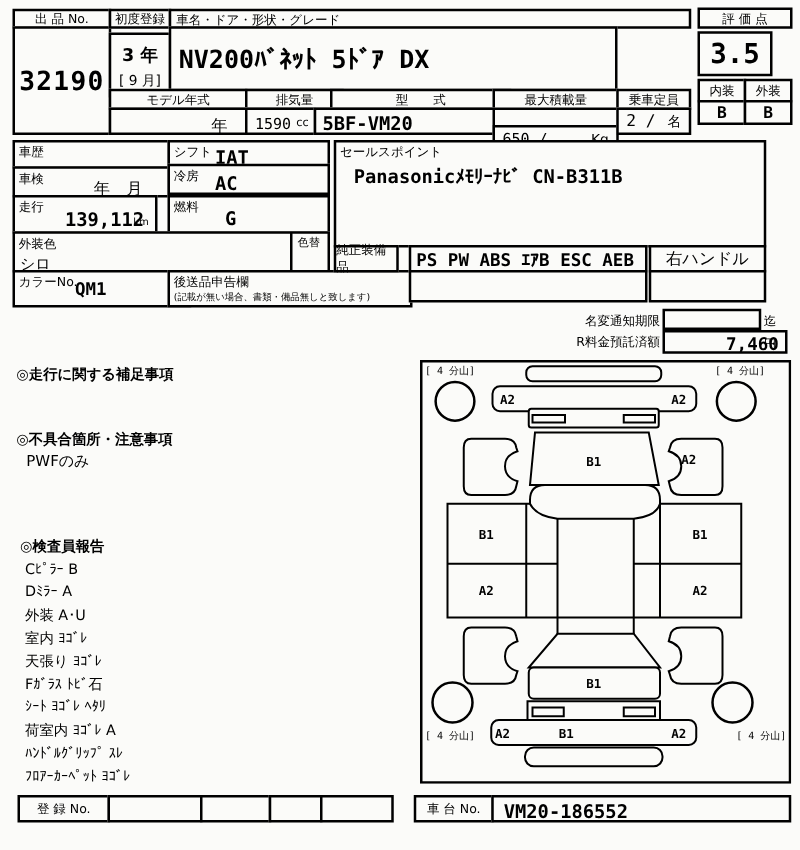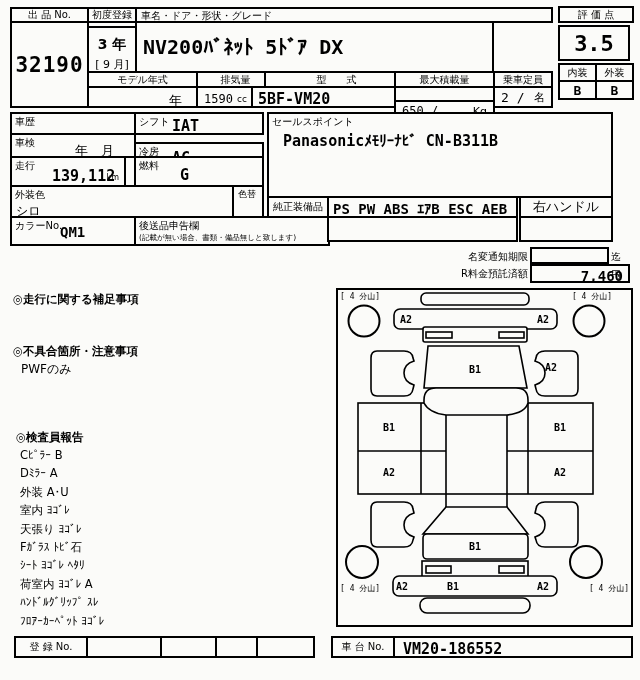--- a/index.html
+++ b/index.html
@@ -68,39 +68,39 @@
   <div class="box flexbetween" style="left:394px;top:100px;width:101px;height:22px;padding:0 6px">
     <span class="mono" style="font-size:12px;font-weight:normal">650 /</span>
     <span style="font-size:11px">Kg</span>
   </div>
   <div class="box flexbetween" style="left:493px;top:86px;width:60px;height:22px;padding:0 6px">
     <span class="mono" style="font-size:13px;font-weight:normal">2 /</span>
     <span style="font-size:11px">名</span>
   </div>
 
   <div class="box ctr hdr" style="left:558px;top:6px;width:76px;height:17px">評 価 点</div>
-  <div class="box ctr mono" style="left:558px;top:25px;width:72px;height:36px;font-size:22px">3.5</div>
+  <div class="box ctr mono" style="left:558px;top:25px;width:60px;height:36px;font-size:22px">3.5</div>
   <div class="box ctr hdr" style="left:558px;top:63px;width:39px;height:19px">内装</div>
   <div class="box ctr hdr" style="left:595px;top:63px;width:39px;height:19px">外装</div>
   <div class="box ctr mono" style="left:558px;top:80px;width:39px;height:20px;font-size:13px">B</div>
   <div class="box ctr mono" style="left:595px;top:80px;width:39px;height:20px;font-size:13px">B</div>
 
   <div class="box" style="left:10px;top:112px;width:126px;height:23px">
     <span class="cl">車歴</span>
   </div>
   <div class="box" style="left:134px;top:112px;width:130px;height:23px">
     <span class="cl">シフト</span>
     <span class="cv mono" style="left:36px;top:3px;font-size:15px">IAT</span>
   </div>
 
   <div class="box" style="left:10px;top:133px;width:126px;height:25px">
     <span class="cl">車検</span>
     <span class="cv" style="right:20px;top:7px;font-size:13px">年　月</span>
   </div>
-  <div class="box" style="left:134px;top:142px;width:130px;height:25px">
+  <div class="box" style="left:134px;top:131px;width:130px;height:25px">
     <span class="cl">冷房</span>
     <span class="cv mono" style="left:36px;top:5px;font-size:15px">AC</span>
   </div>
 
   <div class="box" style="left:10px;top:156px;width:116px;height:31px">
     <span class="cl">走行</span>
     <span class="cv mono" style="left:40px;top:9px;font-size:15px">139,112</span>
     <span class="cv" style="right:5px;bottom:3px;font-size:8px">km</span>
   </div>
   <div class="box" style="left:134px;top:156px;width:130px;height:31px">
@@ -122,21 +122,21 @@
   </div>
   <div class="box" style="left:134px;top:216px;width:196px;height:30px">
     <span class="cl" style="font-weight:normal">後送品申告欄</span>
     <span class="cv" style="left:3px;top:15px;font-size:7.5px">(記載が無い場合、書類・備品無しと致します)</span>
   </div>
 
   <div class="box" style="left:267px;top:112px;width:346px;height:86px">
     <span class="cl">セールスポイント</span>
     <span class="cv mono" style="left:14px;top:18px;font-size:15px">Panasonicﾒﾓﾘｰﾅﾋﾞ CN-B311B</span>
   </div>
-  <div class="box ctr hdr" style="left:267px;top:196px;width:62px;height:22px">純正装備品</div>
+  <div class="box ctr hdr" style="left:267px;top:196px;width:52px;height:22px">純正装備品</div>
   <div class="box" style="left:327px;top:196px;width:191px;height:22px">
     <span class="cv mono" style="left:4px;top:3px;font-size:14px">PS PW ABS ｴｱB ESC AEB</span>
   </div>
   <div class="box ctr" style="left:519px;top:196px;width:94px;height:22px;font-size:13px">右ハンドル</div>
   <div class="box" style="left:327px;top:216px;width:191px;height:26px"></div>
   <div class="box" style="left:519px;top:216px;width:94px;height:26px"></div>
 
   <div class="nb" style="position:absolute;left:428px;top:250px;width:100px;text-align:right;font-size:10px">名変通知期限</div>
   <div class="box" style="left:530px;top:247px;width:79px;height:17px">
     <span class="cv" style="right:4px;top:2px;font-size:11px"></span>

